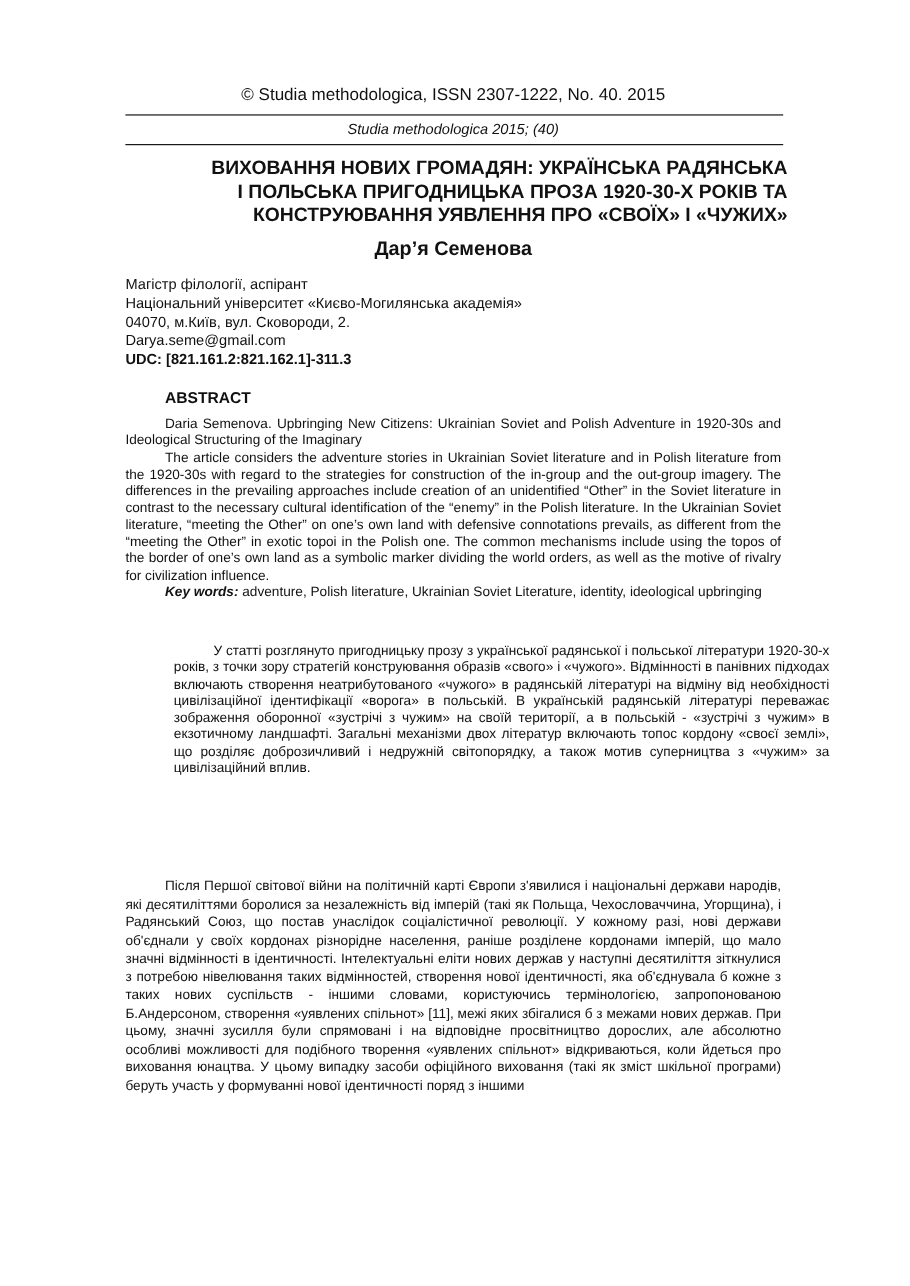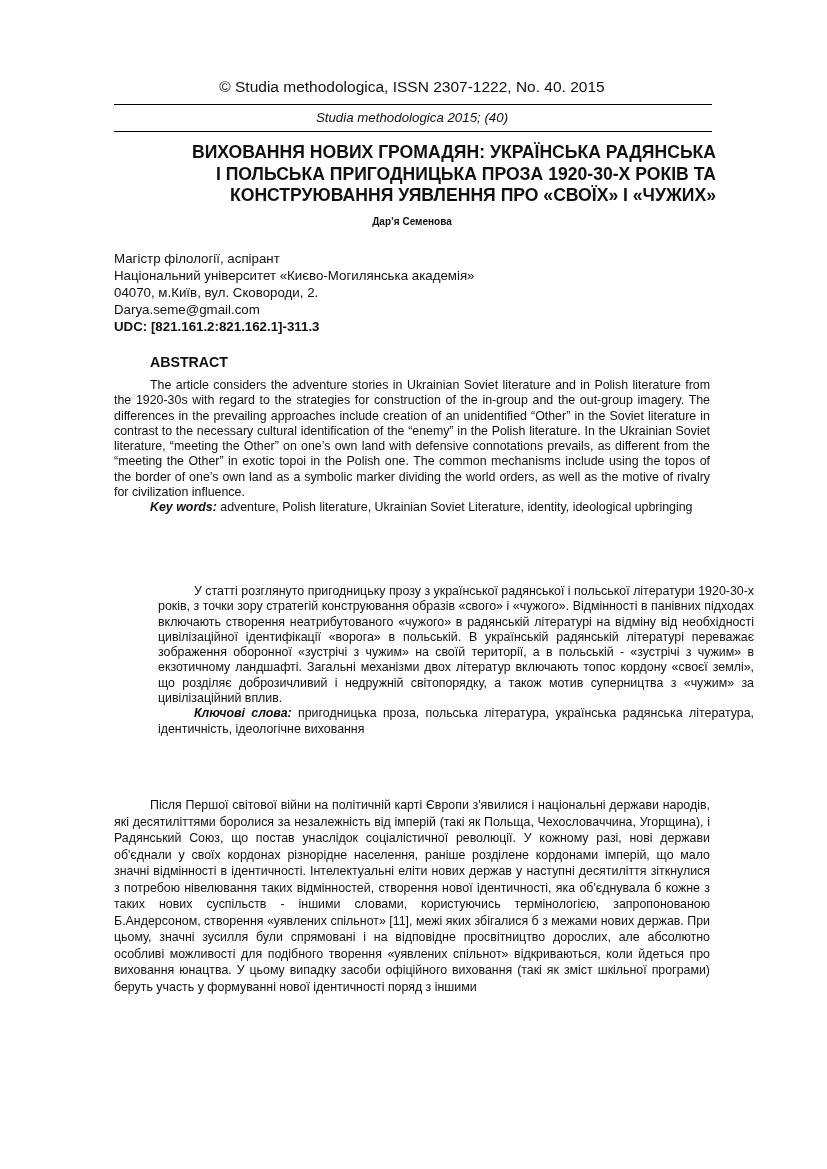--- a/index.html
+++ b/index.html
@@ -9,21 +9,21 @@
   .copyright { position: absolute; left: 0; top: 78px; width: 596px; text-align: center;
                font-size: 15.5px; }
   .rule { position: absolute; left: 0; width: 598px; height: 0; border-top: 1.3px solid #000; }
   .rule1 { top: 104px; }
   .rule2 { top: 131px; }
   .running { position: absolute; left: 0; top: 110px; width: 596px; text-align: center;
              font-style: italic; font-size: 13.3px; }
   .title { position: absolute; left: -6px; top: 142px; width: 608px; text-align: right;
            font-weight: bold; font-size: 17.6px; line-height: 21.5px; letter-spacing: 0; }
   .author { position: absolute; left: 0; top: 216px; width: 596px; text-align: center;
-            font-weight: bold; font-size: 10px; }
+            font-weight: bold; font-size: 18px; }
   .affil { position: absolute; left: 0; top: 250px; width: 596px; text-align: left;
            font-size: 13.3px; line-height: 17px; }
   .affil .udc { font-weight: bold; }
   .abstract-head { position: absolute; left: 36px; top: 354px; font-weight: bold; font-size: 14.2px; }
   .body-block { position: absolute; left: 0; width: 596px; font-size: 12.4px; line-height: 15.3px;
                 text-align: justify; }
   .body-block p { margin: 0; text-indent: 36px; }
   .abs { top: 378px; }
   .ua-abs { top: 584px; margin-left: 44px; }
   .ua-body { top: 797px; line-height: 16.55px; }
@@ -50,25 +50,25 @@
     <div>Магістр філології, аспірант</div>
     <div>Національний університет «Києво-Могилянська академія»</div>
     <div>04070, м.Київ, вул. Сковороди, 2.</div>
     <div>Darya.seme@gmail.com</div>
     <div class="udc">UDC: [821.161.2:821.162.1]-311.3</div>
   </div>
 
   <div class="abstract-head">ABSTRACT</div>
 
   <div class="body-block abs">
+    <p>Daria Semenova. Upbringing New Citizens: Ukrainian Soviet and Polish Adventure in 1920-30s and Ideological Structuring of the Imaginary</p>
     <p>The article considers the adventure stories in Ukrainian Soviet literature and in Polish literature from the 1920-30s with regard to the strategies for construction of the in-group and the out-group imagery. The differences in the prevailing approaches include creation of an unidentified “Other” in the Soviet literature in contrast to the necessary cultural identification of the “enemy” in the Polish literature. In the Ukrainian Soviet literature, “meeting the Other” on one’s own land with defensive connotations prevails, as different from the “meeting the Other” in exotic topoi in the Polish one. The common mechanisms include using the topos of the border of one’s own land as a symbolic marker dividing the world orders, as well as the motive of rivalry for civilization influence.</p>
     <p><span class="kw-label">Key words:</span><span> adventure, Polish literature, Ukrainian Soviet Literature, identity, ideological upbringing</span></p>
   </div>
 
   <div class="body-block ua-abs">
     <p>У статті розглянуто пригодницьку прозу з української радянської і польської літератури 1920-30-х років, з точки зору стратегій конструювання образів «свого» і «чужого». Відмінності в панівних підходах включають створення неатрибутованого «чужого» в радянській літературі на відміну від необхідності цивілізаційної ідентифікації «ворога» в польській. В українській радянській літературі переважає зображення оборонної «зустрічі з чужим» на своїй території, а в польській - «зустрічі з чужим» в екзотичному ландшафті. Загальні механізми двох літератур включають топос кордону «своєї землі», що розділяє доброзичливий і недружній світопорядку, а також мотив суперництва з «чужим» за цивілізаційний вплив.</p>
-    <p><span class="kw-label">Ключові слова:</span><span> пригодницька проза, польська література, українська радянська література, ідентичність, ідеологічне виховання</span></p>
   </div>
 
   <div class="body-block ua-body">
     <p>Після Першої світової війни на політичній карті Європи з'явилися і національні держави народів, які десятиліттями боролися за незалежність від імперій (такі як Польща, Чехословаччина, Угорщина), і Радянський Союз, що постав унаслідок соціалістичної революції. У кожному разі, нові держави об'єднали у своїх кордонах різнорідне населення, раніше розділене кордонами імперій, що мало значні відмінності в ідентичності. Інтелектуальні еліти нових держав у наступні десятиліття зіткнулися з потребою нівелювання таких відмінностей, створення нової ідентичності, яка об'єднувала б кожне з таких нових суспільств - іншими словами, користуючись термінологією, запропонованою Б.Андерсоном, створення «уявлених спільнот» [11], межі яких збігалися б з межами нових держав. При цьому, значні зусилля були спрямовані і на відповідне просвітництво дорослих, але абсолютно особливі можливості для подібного творення «уявлених спільнот» відкриваються, коли йдеться про виховання юнацтва. У цьому випадку засоби офіційного виховання (такі як зміст шкільної програми) беруть участь у формуванні нової ідентичності поряд з іншими</p>
   </div>
 </div>
 
 </body></html>

